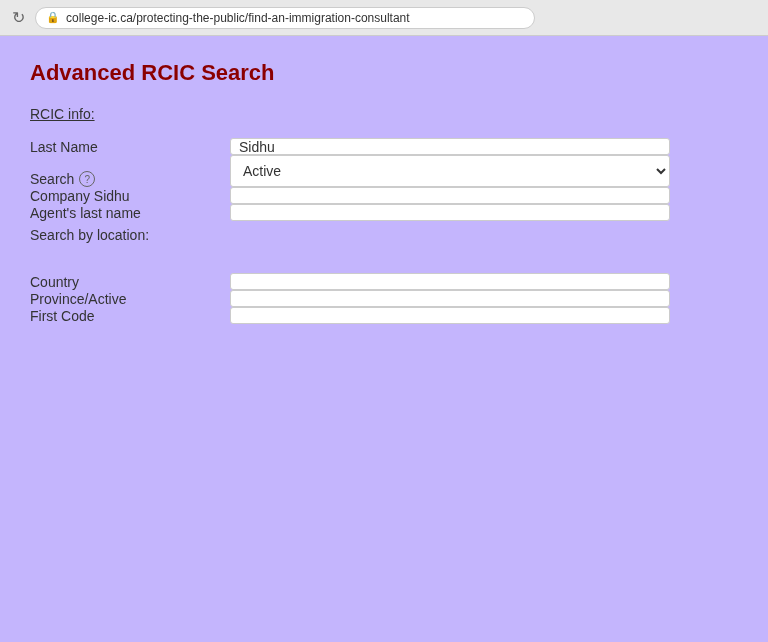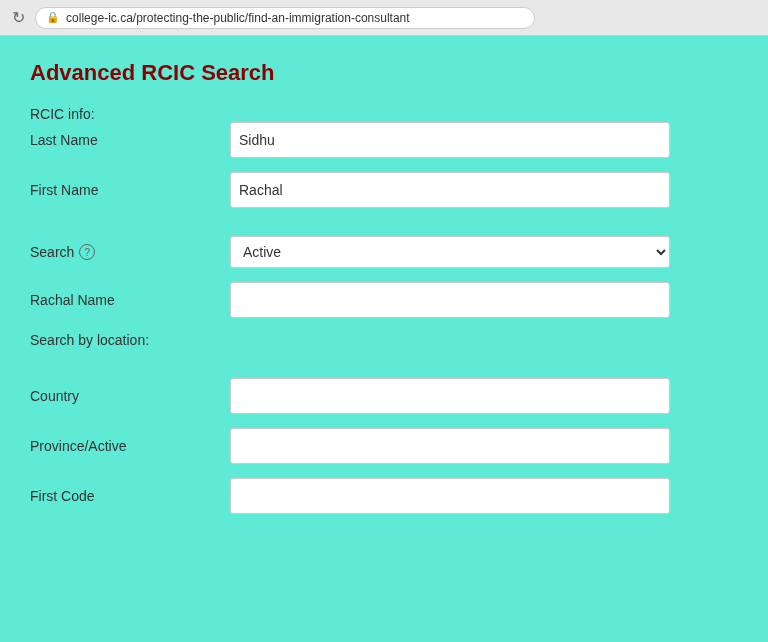--- a/index.html
+++ b/index.html
@@ -44,41 +44,42 @@
       flex: 1;
       max-width: 500px;
     }
 
     .lock-icon {
       color: #555;
       font-size: 11px;
     }
 
     .page-content {
-      background: #5eead4;
+      background: #c4b5fd;
       min-height: 606px;
       padding: 24px 30px;
     }
 
     .page-title {
       color: #8b0000;
       font-size: 22px;
       font-weight: bold;
       margin-bottom: 20px;
     }
 
     .section-label {
       font-size: 14px;
       color: #333;
+      margin-bottom: 16px;
+      text-decoration: underline;
     }
 
     .form-row {
       display: flex;
-      align-items: center;
-      margin-bottom: 14px;
+      align-items: flex-end;
     }
 
     .form-label {
       width: 200px;
       font-size: 14px;
       color: #333;
       display: flex;
       align-items: center;
       gap: 5px;
     }
@@ -92,21 +93,21 @@
       border-radius: 50%;
       border: 1px solid #666;
       font-size: 10px;
       color: #666;
       cursor: pointer;
     }
 
     .form-input {
       flex: 1;
       max-width: 440px;
-      height: 36px;
+      height: 17px;
       border: 1px solid #ccc;
       border-radius: 3px;
       padding: 4px 8px;
       font-size: 14px;
       color: #333;
       outline: none;
     }
 
     .form-input.highlighted {
       background-color: #dde8f5;
@@ -149,47 +150,47 @@
 
   <h1 class="page-title">Advanced RCIC Search</h1>
 
   <div class="section-label">RCIC info:</div>
 
   <div class="form-row">
     <label class="form-label">Last Name</label>
     <input class="form-input" type="text" value="Sidhu" style="">
   </div>
 
-  <div class="form-row">
-    <label class="form-label">First Name</label>
-    <input class="form-input" type="text" value="Rachal" style="">
-  </div>
 
   <div class="form-row">
   </div>
 
   <div class="form-row">
     <label class="form-label">
       <span>Search</span>
       <span class="help-icon">?</span>
     </label>
     <select class="form-select">
       <option value="Active">Active</option>
       <option value="Inactive">Inactive</option>
       <option value="Suspended">Suspended</option>
       <option value="Resigned">Resigned</option>
       <option value="Revoked">Revoked</option>
     </select>
   </div>
 
   <div class="form-row">
-    <label class="form-label">Rachal Name</label>
-    <input class="form-input" type="text" value="" style="">
-  </div>
-
+    <label class="form-label">Company Sidhu</label>
+    <input class="form-input" type="text" value="" style="">
+  </div>
+
+  <div class="form-row">
+    <label class="form-label">Agent's last name</label>
+    <input class="form-input" type="text" value="" style="">
+  </div>
 
   <div class="search-by-location">Search by location:</div>
 
   <div class="form-row">
     <label class="form-label">Country</label>
     <input class="form-input" type="text" value="" style="">
   </div>
 
   <div class="form-row">
     <label class="form-label">Province/Active</label>

